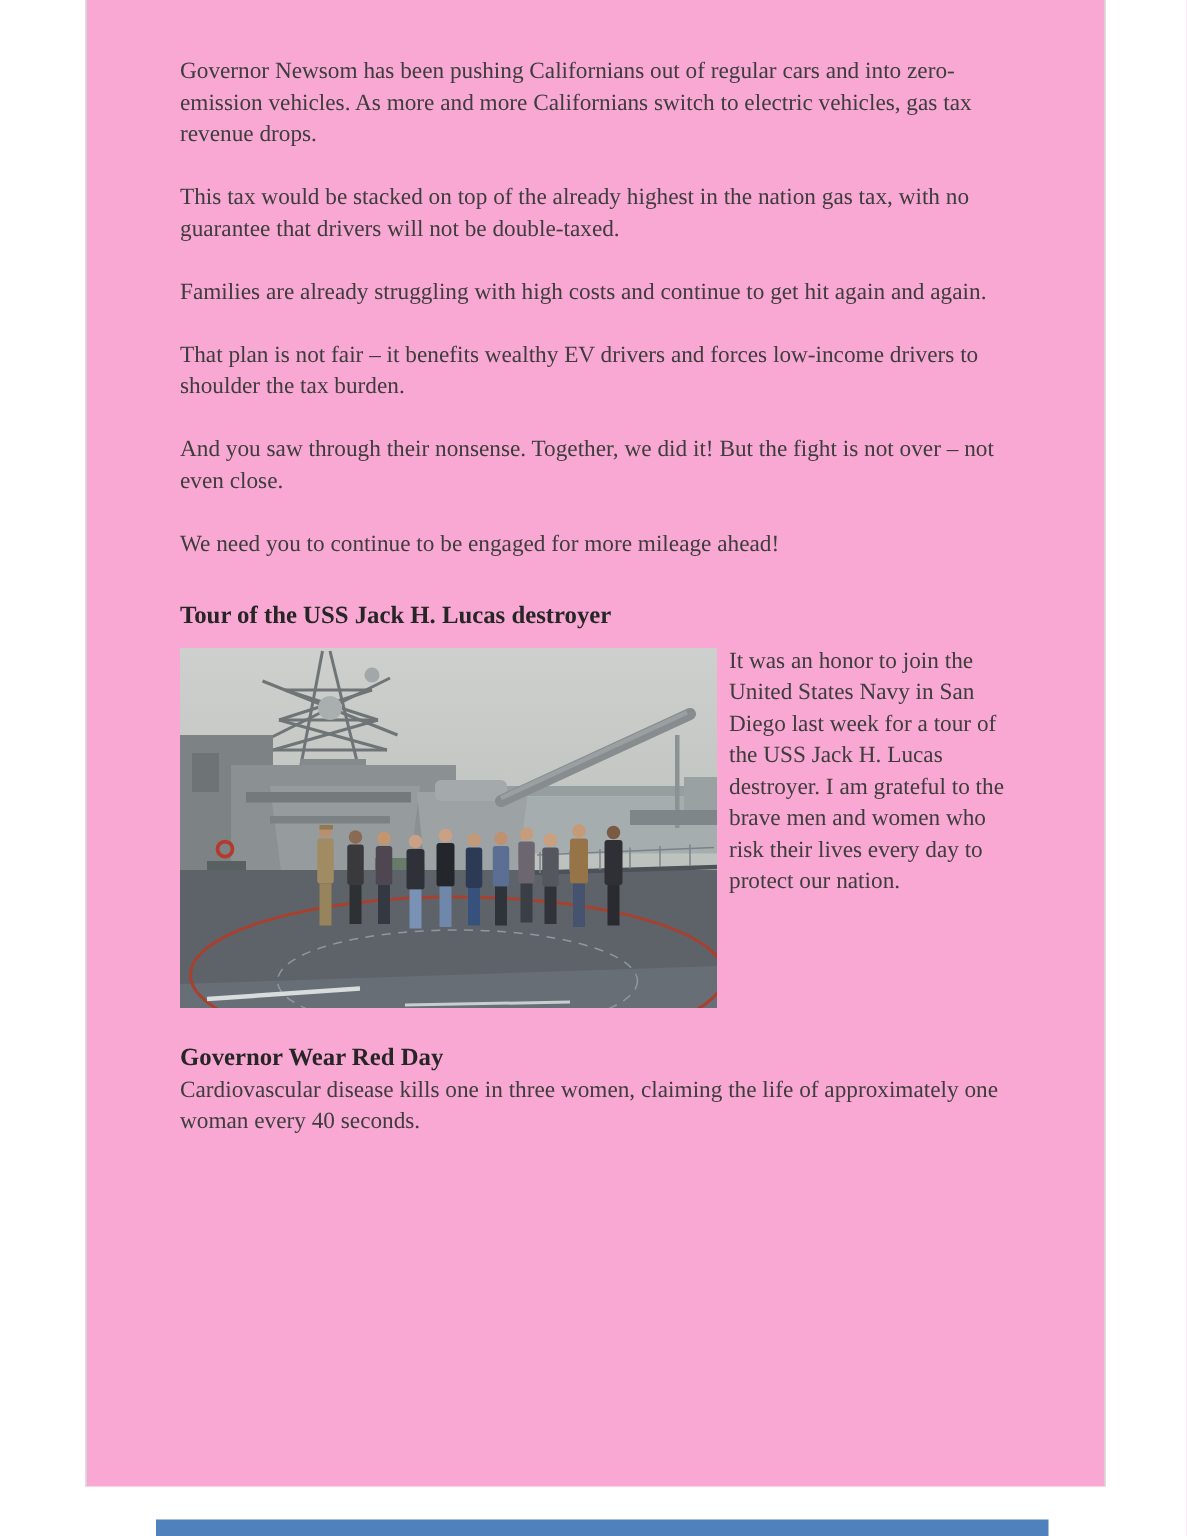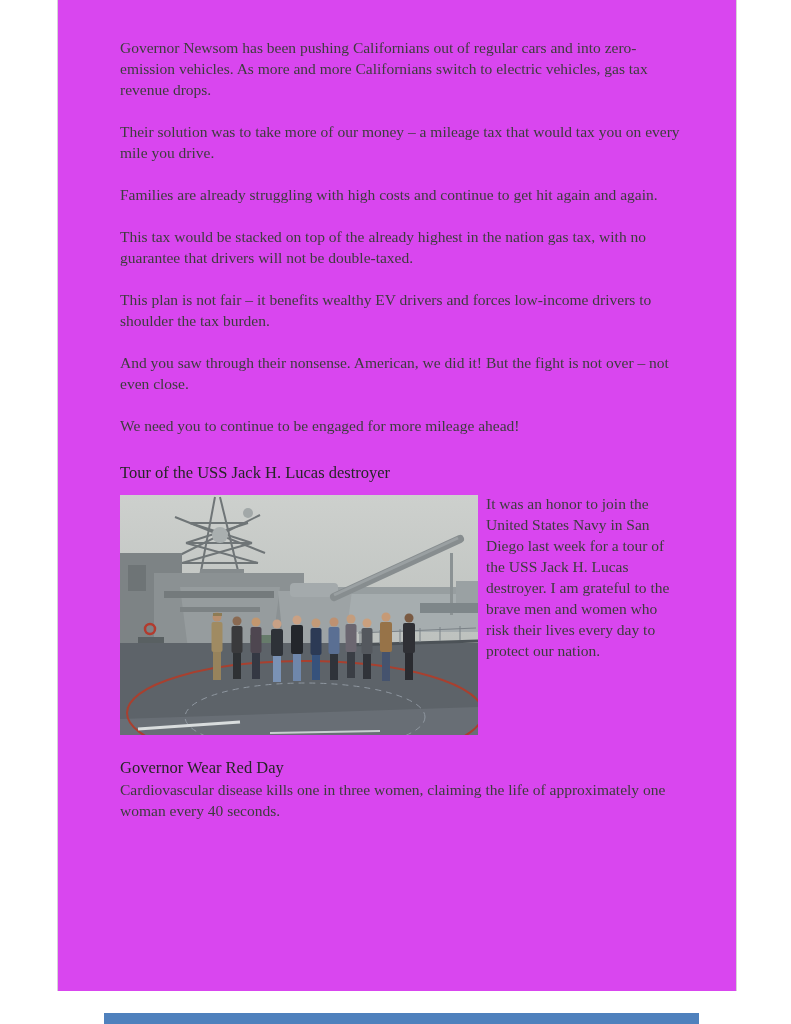--- a/index.html
+++ b/index.html
@@ -10,39 +10,39 @@
     background: #ffffff;
     overflow: hidden;
     font-family: "Liberation Serif", "DejaVu Serif", serif;
   }
   .content-frame {
     position: absolute;
     left: 57px;
     top: 0;
     width: 678px;
     height: 991px;
-    background: #d946ef;
+    background: #f9a8d4;
     border-left: 1px solid #d6d6d6;
     border-right: 1px solid #d6d6d6;
     box-sizing: content-box;
     overflow: hidden;
   }
   .content-inner {
     padding: 37px 52px 0 62px;
     color: #3d3d3d;
     font-size: 15.5px;
     line-height: 21px;
   }
   .content-inner p {
     margin: 0 0 21px 0;
   }
   h3.section-heading {
     font-size: 16.5px;
     line-height: 22px;
-    font-weight: normal;
+    font-weight: bold;
     color: #262626;
     margin: 0;
   }
   #tour-heading { margin: 26px 0 9px 0; }
   #redday-heading { margin: 16px 0 0 0; }
   .tour-body { overflow: hidden; font-family: Liberation Serif, serif; }
   .tour-body::after { content: ""; display: block; clear: both; }
   .photo-wrap {
     float: left;
     width: 358px;
@@ -59,25 +59,24 @@
     height: 11px;
   }
 </style>
 </head>
 <body style="background: rgb(255, 255, 255);">
 
 <div class="content-frame">
   <div class="content-inner">
 
     <p>Governor Newsom has been pushing Californians out of regular cars and into zero-emission vehicles. As more and more Californians switch to electric vehicles, gas tax revenue drops.</p>
-    <p>Their solution was to take more of our money – a mileage tax that would tax you on every mile you drive.</p>
+    <p>This tax would be stacked on top of the already highest in the nation gas tax, with no guarantee that drivers will not be double-taxed.</p>
     <p>Families are already struggling with high costs and continue to get hit again and again.</p>
-    <p>This tax would be stacked on top of the already highest in the nation gas tax, with no guarantee that drivers will not be double-taxed.</p>
-    <p>This plan is not fair – it benefits wealthy EV drivers and forces low-income drivers to shoulder the tax burden.</p>
-    <p>And you saw through their nonsense. American, we did it! But the fight is not over – not even close.</p>
+    <p>That plan is not fair – it benefits wealthy EV drivers and forces low-income drivers to shoulder the tax burden.</p>
+    <p>And you saw through their nonsense. Together, we did it! But the fight is not over – not even close.</p>
     <p>We need you to continue to be engaged for more mileage ahead!</p>
 
     <h3 class="section-heading" id="tour-heading">Tour of the USS Jack H. Lucas destroyer</h3>
 
     <div class="tour-body">
       <div class="photo-wrap">
 
         <svg width="358" height="240" viewBox="0 0 358 240">
           <defs>
             <linearGradient id="sky" x1="0" y1="0" x2="0" y2="1">

